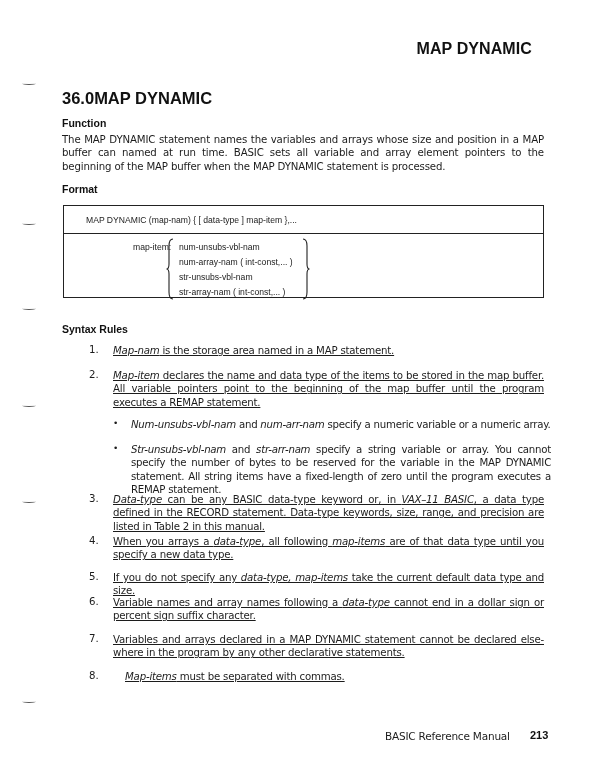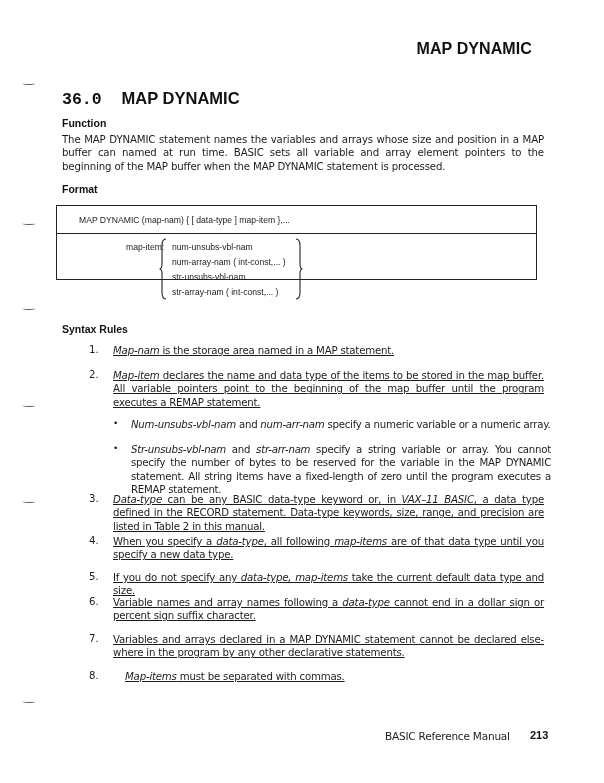--- a/index.html
+++ b/index.html
@@ -13,35 +13,35 @@
     }
     .punch {
       position: absolute; left: 22px; width: 14px; height: 3px;
       border-bottom: 1.2px solid #555; border-radius: 0 0 50% 50%;
     }
 
     .section-title {
       position: absolute; top: 89px; left: 62px;
       font-family: "Liberation Sans", sans-serif; font-weight: bold; font-size: 16.5px; color: #111;
     }
-    .section-title .num { margin-right: 20px; font-family: Liberation Mono, monospace; }
+    .section-title .num { margin-right: 0; }
 
     .subhead {
       position: absolute; left: 62px;
       font-family: "Liberation Sans", sans-serif; font-weight: bold; font-size: 10.5px; color: #111;
     }
 
     .para {
       position: absolute; left: 62px; width: 482px;
       font-family: "DejaVu Sans", sans-serif; font-size: 10.2px; line-height: 13.4px;
       text-align: justify; color: #1c1c1c; letter-spacing: -0.15px;
     }
 
     .format-box {
-      position: absolute; left: 56px; top: 205px; width: 481px; height: 75px;
+      position: absolute; left: 63px; top: 205px; width: 481px; height: 93px;
       border: 1.4px solid #222;
     }
     .format-line {
       position: absolute; left: 0; right: 0; top: 0; height: 28px;
       border-bottom: 1.4px solid #222;
       font-family: "Liberation Sans", sans-serif; font-size: 8.6px; color: #222;
       padding: 9px 0 0 22px;
     }
     .map-item-label {
       position: absolute; left: 45px; top: 36px;
@@ -139,21 +139,21 @@
 <div class="bullet-dot" style="top:418px;">•</div>
 <div class="bullet-text" style="top:418px;"><i>Num-unsubs-vbl-nam</i><span> and </span><i>num-arr-nam</i><span> specify a numeric variable or a numeric array.</span></div>
 
 <div class="bullet-dot" style="top:443px;">•</div>
 <div class="bullet-text" style="top:443px;"><i>Str-unsubs-vbl-nam</i><span> and </span><i>str-arr-nam</i><span> specify a string variable or array. You cannot specify the number of bytes to be reserved for the variable in the MAP DYNAMIC statement. All string items have a fixed-length of zero until the program executes a REMAP statement.</span></div>
 
 <div class="rule-num" style="top:493px;">3.</div>
 <div class="rule-text" style="top:493px;"><i>Data-type</i><span> can be any BASIC data-type keyword or, in </span><i>VAX–11 BASIC</i><span>, a data type defined in the RECORD statement. Data-type keywords, size, range, and precision are listed in Table 2 in this manual.</span></div>
 
 <div class="rule-num" style="top:535px;">4.</div>
-<div class="rule-text" style="top:535px;"><span>When you specify a </span><i>data-type</i><span>, all following </span><i>map-items</i><span> are of that data type until you specify a new data type.</span></div>
+<div class="rule-text" style="top:535px;"><span>When you arrays a </span><i>data-type</i><span>, all following </span><i>map-items</i><span> are of that data type until you specify a new data type.</span></div>
 
 <div class="rule-num" style="top:571px;">5.</div>
 <div class="rule-text" style="top:571px;"><span>If you do not specify any </span><i>data-type, map-items</i><span> take the current default data type and size.</span></div>
 
 <div class="rule-num" style="top:596px;">6.</div>
 <div class="rule-text" style="top:596px;"><span>Variable names and array names following a </span><i>data-type</i><span> cannot end in a dollar sign or percent sign suffix character.</span></div>
 
 <div class="rule-num" style="top:633px;">7.</div>
 <div class="rule-text" style="top:633px;">Variables and arrays declared in a MAP DYNAMIC statement cannot be declared else-where in the program by any other declarative statements.</div>
 

